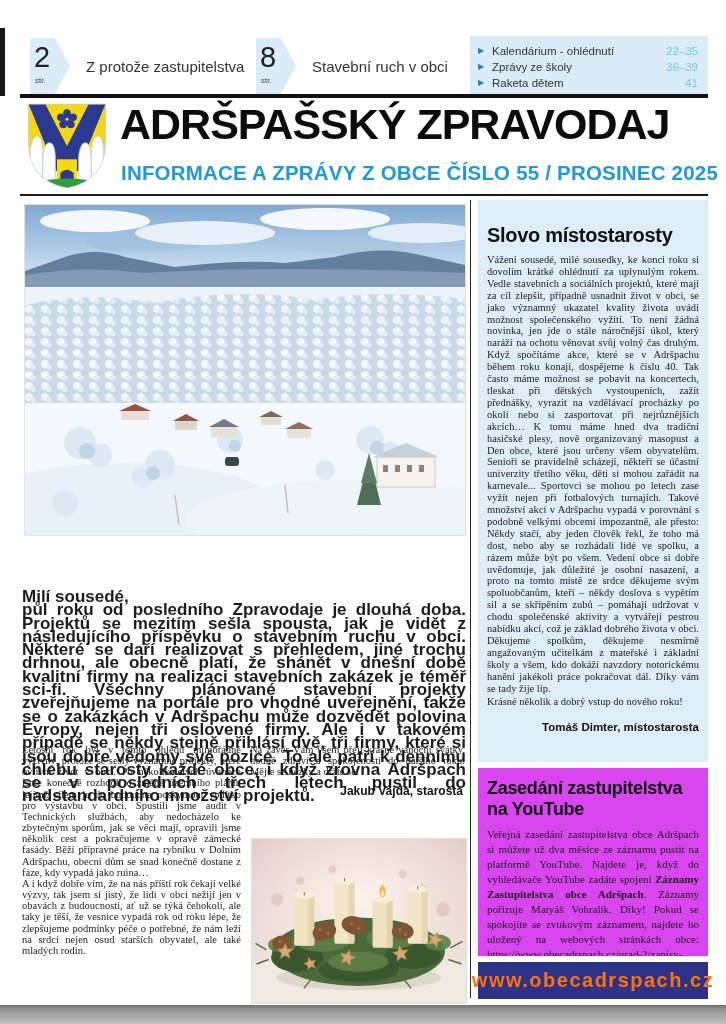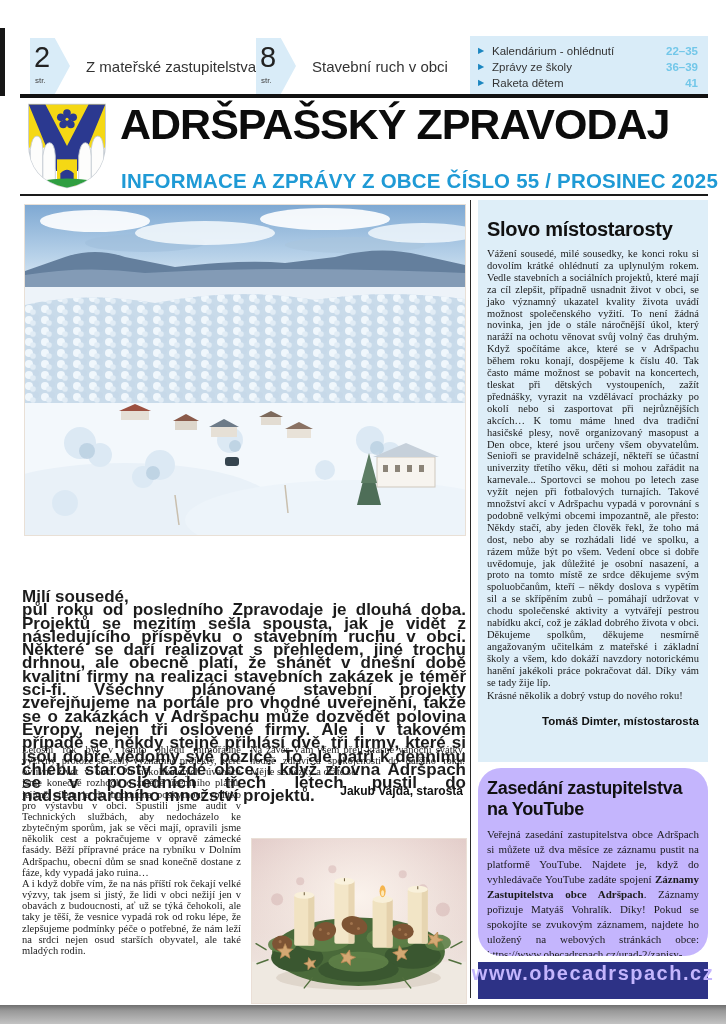--- a/index.html
+++ b/index.html
@@ -20,31 +20,31 @@
     clip-path:polygon(0 0,62% 0,100% 50%,62% 100%,0 100%);flex:0 0 auto;}
   .tab-num{position:absolute;left:4px;top:5px;font-size:29px;line-height:1;color:#222;}
   .tab-str{position:absolute;left:5px;top:38px;font-size:8px;color:#444;}
   .tab-label{margin-left:16px;font-size:15px;color:#333;white-space:nowrap;}
 
   .toc-box{position:absolute;left:470px;top:36px;width:238px;height:58px;
     background:#d9ecf8;padding:7px 10px 0 8px;box-sizing:border-box;}
   .toc-row{display:flex;align-items:center;height:16px;font-size:11.5px;color:#333;}
   .toc-bullet{width:14px;color:#1b86c0;font-size:8px;line-height:1;flex:0 0 auto;}
   .toc-label{flex:1 1 auto;}
-  .toc-pages{color:#72c7e9;text-align:right;flex:0 0 auto;font-weight:bold;}
+  .toc-pages{color:#72c7e9;text-align:right;flex:0 0 auto;}
 
   .rule-thick{position:absolute;left:20px;top:94px;width:688px;height:4px;background:#111;}
   .rule-thin{position:absolute;left:20px;top:194px;width:688px;height:2px;background:#1a1a1a;}
   .vert-divider{position:absolute;left:470px;top:200px;width:1px;height:798px;background:#2a2a2a;}
 
   
   .logo{position:absolute;left:24px;top:101px;width:86px;height:90px;}
   .masthead-title{position:absolute;left:120px;top:103px;width:590px;
     font-size:43px;font-weight:800;letter-spacing:-1px;color:#0c0c0c;white-space:nowrap;line-height:1;}
-  .masthead-sub{position:absolute;left:121px;top:169px;width:590px;
+  .masthead-sub{position:absolute;left:121px;top:161px;width:590px;
     font-size:20.5px;font-weight:700;color:#1f9ad5;white-space:nowrap;letter-spacing:0.2px;}
 
   
   .hero{position:absolute;left:24px;top:204px;width:440px;height:330px;border:1px solid #e9e0d6;}
   .hero svg{display:block;width:100%;height:100%;}
   .h1{position:absolute;left:22px;top:545px;width:444px;
     font-size:30px;font-weight:800;letter-spacing:-0.5px;color:#111;line-height:1;}
   .lead{position:absolute;left:22px;top:590px;width:444px;
     font-size:17px;line-height:13.3px;font-weight:700;color:#1c1c1c;text-align:justify;}
   .lead .salut{display:block;}
@@ -54,50 +54,50 @@
   .col1 p{margin:0;}
   .col2{position:absolute;left:250px;top:744px;width:215px;}
   .col2 p{margin:0;}
   .sig-mayor{margin-top:9px;font-family:"Liberation Sans",sans-serif;
     font-size:12px;font-weight:700;text-align:right;padding-right:2px;color:#111;}
   .wreath{position:absolute;left:251px;top:838px;width:214px;height:164px;border:1px solid #eadfd6;}
   .wreath svg{display:block;width:100%;height:100%;}
 
   
   .deputy-box{position:absolute;left:478px;top:200px;width:230px;height:562px;
-    background:#deeef8;box-sizing:border-box;padding:18px 9px;overflow:hidden;}
+    background:#deeef8;box-sizing:border-box;padding:24px 9px;overflow:hidden;}
   .deputy-box h2{margin:0 0 7px 0;font-size:20px;font-weight:800;color:#111;letter-spacing:-0.3px;}
   .boxserif{font-family:"Liberation Serif",serif;font-size:10.5px;line-height:11.9px;
     color:#1b1b1b;text-align:justify;}
   .closing{margin-top:1px;text-align:left;}
   .sig-deputy{margin-top:14px;font-family:"Liberation Sans",sans-serif;
     font-size:11.5px;font-weight:700;text-align:right;color:#111;}
 
   .yt-box{position:absolute;left:478px;top:768px;width:230px;height:188px;
-    background:#c4b5fd;box-sizing:border-box;padding:10px 9px;overflow:hidden;border-radius:23px;}
+    background:#d946ef;box-sizing:border-box;padding:10px 9px;overflow:hidden;}
   .yt-box h2{margin:0 0 7px 0;font-size:18px;line-height:21px;font-weight:800;color:#111;letter-spacing:-0.3px;}
   .yt-body{font-family:"Liberation Serif",serif;font-size:11px;line-height:15px;
     color:#1b1b1b;text-align:justify;}
   .yt-body b{font-weight:700;}
 
   .site-banner{position:absolute;left:478px;top:962px;width:230px;height:37px;
-    background:#2d3286;color:#c4b5fd;display:flex;align-items:flex-start;justify-content:center;
+    background:#2d3286;color:#f97316;display:flex;align-items:center;justify-content:center;
     font-size:20px;font-weight:800;letter-spacing:1.5px;white-space:nowrap;}
 </style>
 </head>
 <body>
 
 <div class="paper">
 
   <div class="tab" style="left:30px;">
     <div class="tab-badge">
       <span class="tab-num">2</span>
       <span class="tab-str">str.</span>
     </div>
-    <span class="tab-label">Z mateřské zastupitelstva</span>
+    <span class="tab-label">Z protože zastupitelstva</span>
   </div>
   <div class="tab" style="left:256px;">
     <div class="tab-badge">
       <span class="tab-num">8</span>
       <span class="tab-str">str.</span>
     </div>
     <span class="tab-label">Stavební ruch v obci</span>
   </div>
 
   <div class="toc-box">

